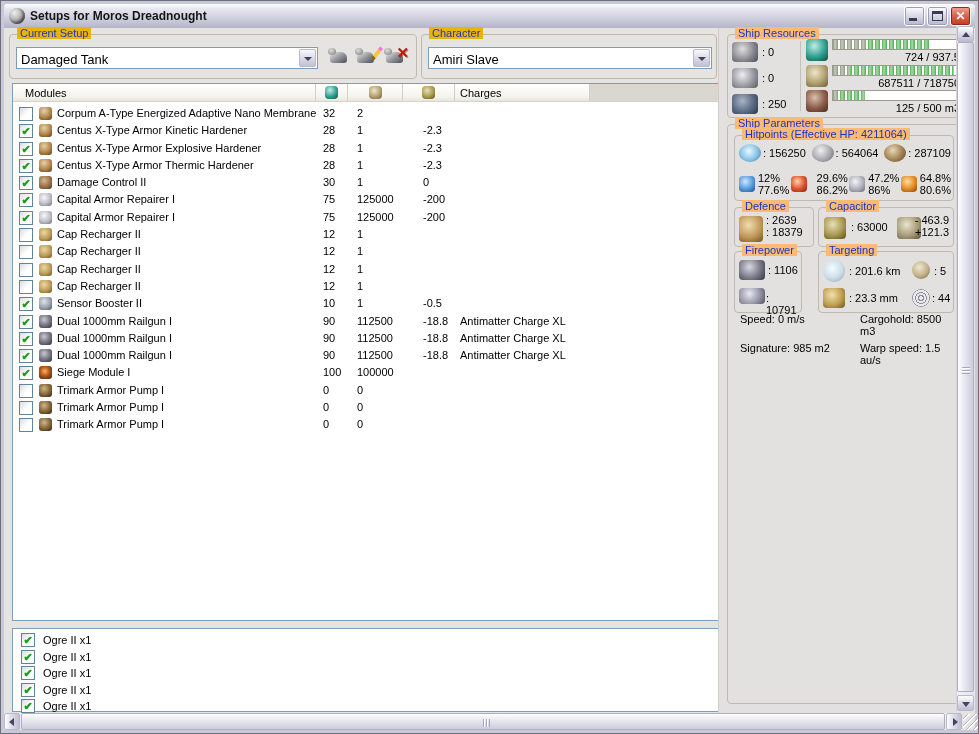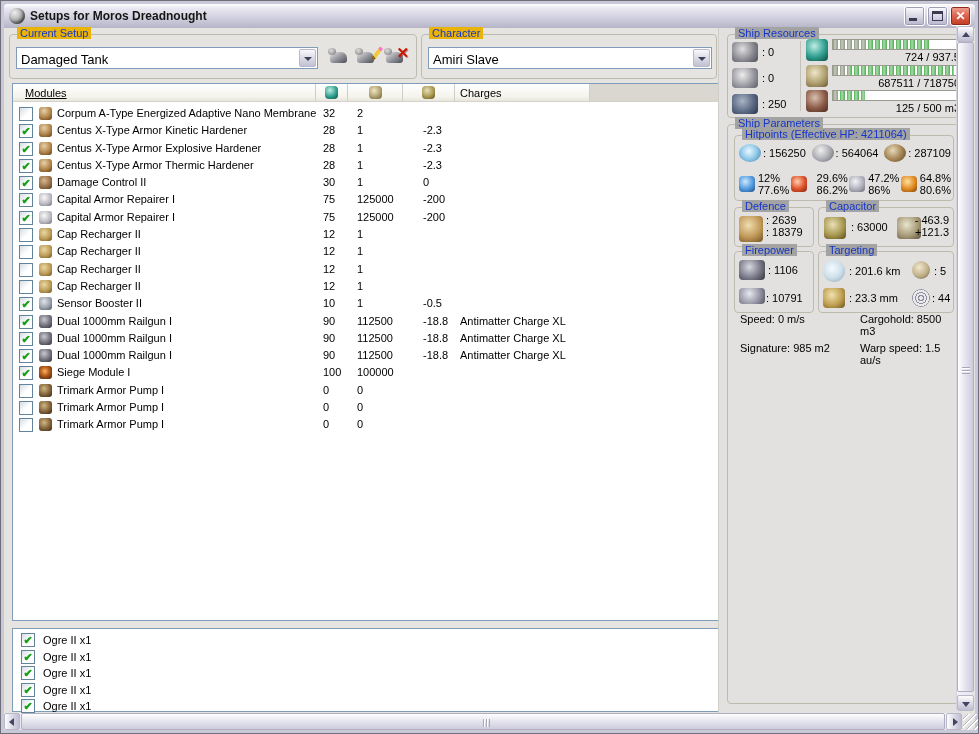--- a/index.html
+++ b/index.html
@@ -54,21 +54,21 @@
   .mname{position:absolute;left:44px;top:2px;white-space:nowrap;}
   .mval{position:absolute;top:2px;white-space:nowrap;}
   .v-cpu{left:310px}.v-pg{left:344px}.v-cap{left:410px}.v-chg{left:447px}
   
   .dronebox{position:absolute;left:8px;top:627px;width:708px;height:84px;background:#fff;border:1px solid #7F9DB9;box-sizing:border-box;padding-top:3px;}
   .drow{position:relative;height:16.5px;}
   .drow .cb{left:8px;top:1px;}
   .drow .dname{position:absolute;left:30px;top:2px;}
   
   .rpanel{position:absolute;left:714px;top:0;width:244px;bottom:0;background:#e3e1e0;border-left:1px solid #cfcdc8;}
-  .rpanel .glabel{background:#a3a3a3;}
+  .rpanel .glabel{background:#fdba74;}
   .xic{display:inline-block;border-radius:4px;flex:none;}
   .hprow{display:flex;align-items:center;gap:4px;height:26px;}
   .bar{position:relative;width:126px;height:9px;border:1px solid #9a9a90;background:#fff;box-sizing:content-box;}
   .bar .fill{position:absolute;left:0;top:0;bottom:0;
     background:repeating-linear-gradient(90deg,#4fae54 0px,#a9dcab 2px,#4fae54 5px,rgba(0,0,0,0) 5px,rgba(0,0,0,0) 7px);}
   .bar .dark{position:absolute;left:0;top:0;bottom:0;
     background:repeating-linear-gradient(90deg,#8e9a88 0px,#c6ccba 2px,#8e9a88 5px,rgba(0,0,0,0) 5px,rgba(0,0,0,0) 7px);}
   .bartext{font-size:11px;margin-top:1px;}
   .stack{display:flex;flex-direction:column;line-height:12px;}
   
@@ -170,21 +170,21 @@
     <div class="gbox" style="left:417px;top:6px;width:296px;height:45px;">
       <span class="glabel">Character</span>
       <div class="combo" style="left:6px;top:12px;width:284px;">
         <span class="txt">Amiri Slave</span>
         <span class="btn"></span>
       </div>
     </div>
 
     <div class="listview" style="left:8px;top:55px;height:538px;">
       <div class="hdr">
-        <span class="hcell" style="left:0;width:303px;padding-left:12px;text-decoration:underline;">
+        <span class="hcell" style="left:0;width:303px;padding-left:12px;">
           <span>Modules</span>
         </span>
         <span class="hcell" style="left:303px;width:32px;justify-content:center;">
           <span class="xic ic-cpu" style="width:13px;height:13px;"></span>
         </span>
         <span class="hcell" style="left:335px;width:55px;justify-content:center;">
           <span class="xic ic-powergrid" style="width:13px;height:13px;"></span>
         </span>
         <span class="hcell" style="left:390px;width:52px;justify-content:center;">
           <span class="xic ic-cap-battery" style="width:13px;height:13px;"></span>
@@ -509,21 +509,21 @@
           <span class="glabel">Capacitor</span>
           <span class="xic ic-cap-battery" style="position:absolute;left:5px;top:9px;width:22px;height:22px;"></span>
           <span style="position:absolute;left:32px;top:13px;">: 63000</span>
           <span class="xic ic-cap-booster" style="position:absolute;left:78px;top:9px;width:24px;height:22px;"></span>
           <span class="stack" style="position:absolute;right:4px;top:6px;text-align:right;">
             <span>- 463.9</span>
             <span>+121.3</span>
           </span>
         </div>
 
-        <div class="gbox" style="left:6px;top:126px;width:80px;height:62px;">
+        <div class="gbox" style="left:6px;top:126px;width:68px;height:62px;">
           <span class="glabel">Firepower</span>
           <span class="xic ic-turret-gun" style="position:absolute;left:4px;top:8px;width:26px;height:20px;"></span>
           <span style="position:absolute;left:33px;top:12px;">: 1106</span>
           <span class="xic ic-missiles" style="position:absolute;left:4px;top:36px;width:26px;height:16px;"></span>
           <span style="position:absolute;left:31px;top:40px;">: 10791</span>
         </div>
 
         <div class="gbox" style="left:90px;top:126px;width:136px;height:62px;">
           <span class="glabel">Targeting</span>
           <span class="xic ic-radar" style="position:absolute;left:4px;top:8px;width:22px;height:22px;border-radius:50%;"></span>

